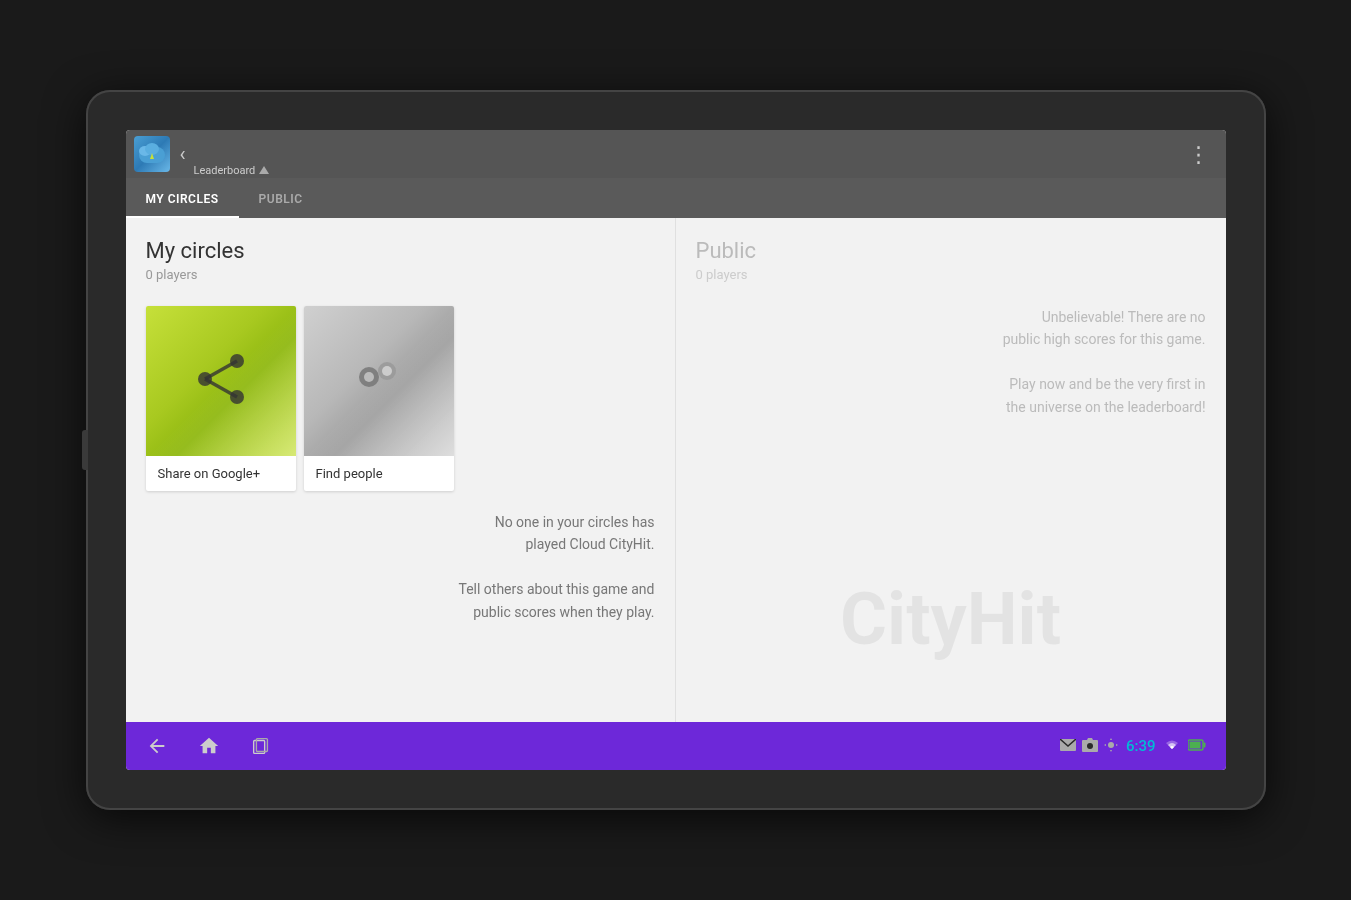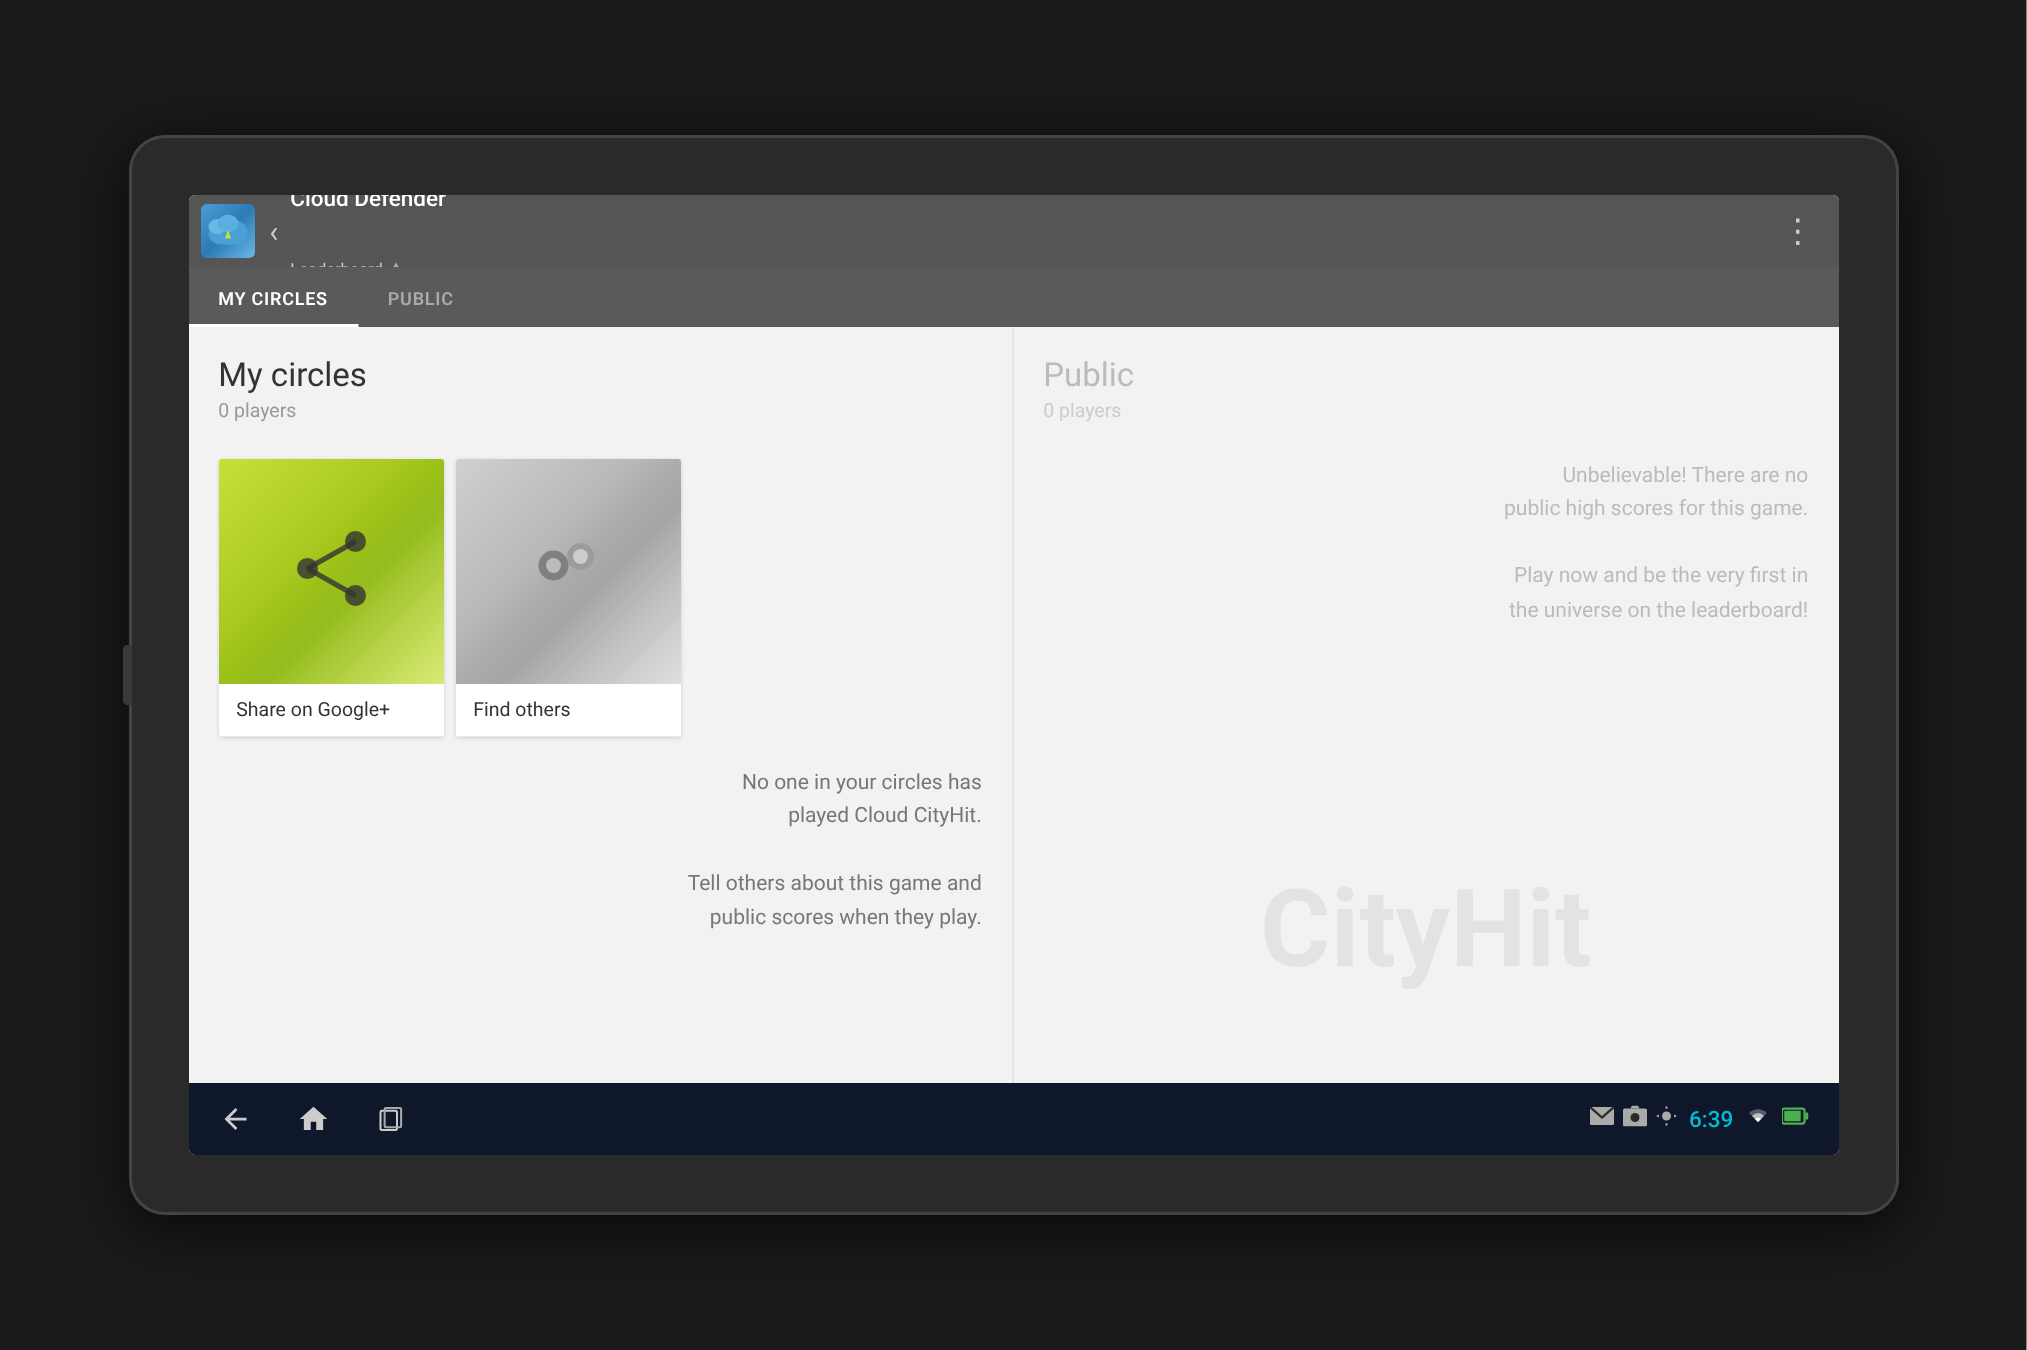--- a/index.html
+++ b/index.html
@@ -280,21 +280,21 @@
       color: #ccc;
     }
 
     .empty-message.faded {
       color: #bbb;
     }
 
     
     .nav-bar {
       height: 48px;
-      background: #0f172a;
+      background: #6d28d9;
       display: flex;
       align-items: center;
       justify-content: space-between;
       padding: 0 20px;
       flex-shrink: 0;
     }
 
     .nav-buttons {
       display: flex;
       gap: 30px;
@@ -370,21 +370,20 @@
         <svg width="30" height="30" viewBox="0 0 30 30">
 
           <rect x="2" y="8" width="26" height="16" rx="8" fill="#4a9fd4"></rect>
           <ellipse cx="8" cy="12" rx="6" ry="5" fill="#6ab8e8"></ellipse>
           <ellipse cx="15" cy="10" rx="7" ry="6" fill="#5aaee0"></ellipse>
           <polygon points="13,20 15,14 17,20" fill="#c6e03a"></polygon>
         </svg>
       </div>
       <span class="back-button">‹</span>
       <div class="app-bar-titles">
-        <div class="app-bar-title">Cloud Defender</div>
         <div class="app-bar-subtitle">
           <span>Leaderboard</span>
           <span class="signal-icon"></span>
         </div>
       </div>
       <span class="app-bar-overflow">⋮</span>
     </div>
 
     <div class="tab-bar">
       <div class="tab active">MY CIRCLES</div>
@@ -419,21 +418,21 @@
               <div class="find-icon">
                 <svg viewBox="0 0 60 60" fill="none">
 
                   <circle cx="20" cy="28" r="10" fill="#777" opacity="0.85"></circle>
                   <circle cx="38" cy="22" r="9" fill="#999" opacity="0.85"></circle>
                   <circle cx="20" cy="28" r="5" fill="#bbb"></circle>
                   <circle cx="38" cy="22" r="5" fill="#ccc"></circle>
                 </svg>
               </div>
             </div>
-            <div class="card-label">Find others</div>
+            <div class="card-label">Find people</div>
           </div>
         </div>
 
         <div class="empty-message">
           <span>No one in your circles has</span><br>
           <span>played Cloud CityHit.</span>
           <br><br>
           <span>Tell others about this game and</span><br>
           <span>public scores when they play.</span>
         </div>

